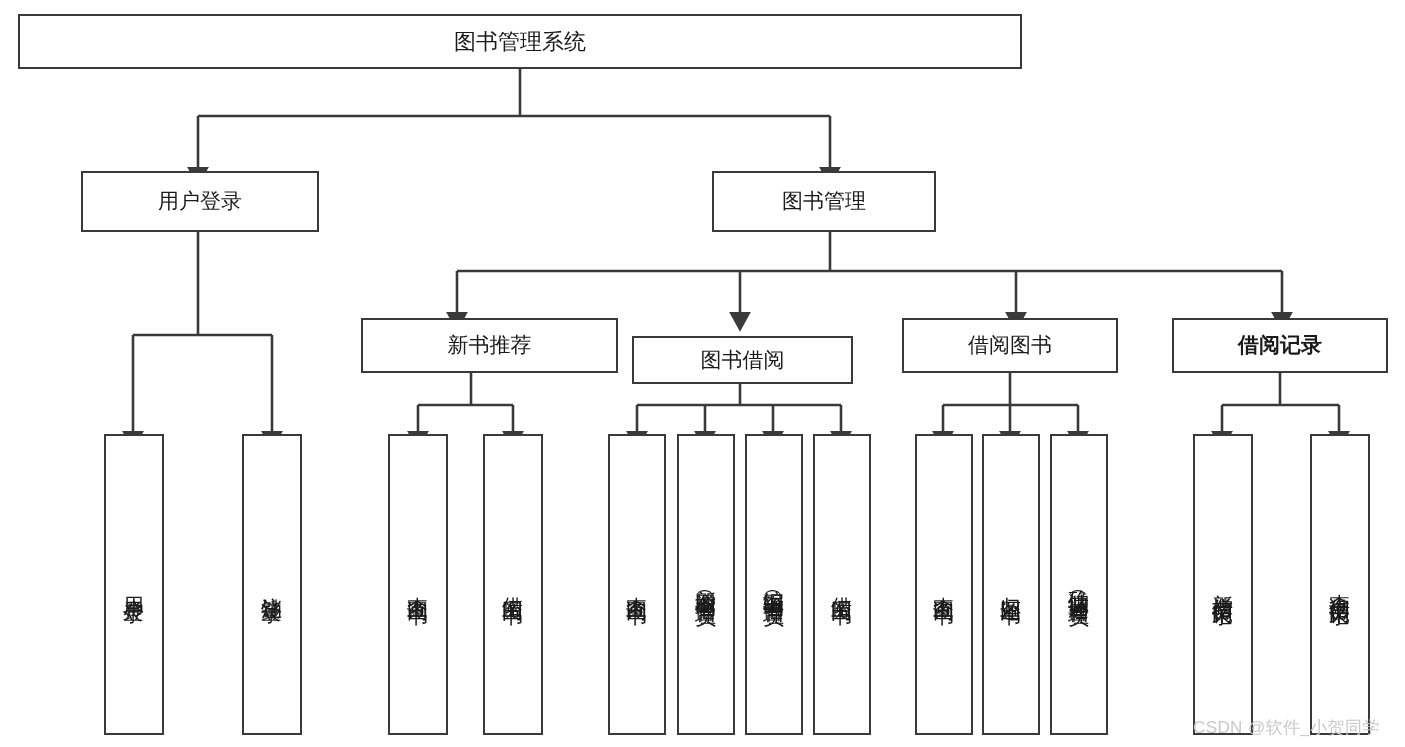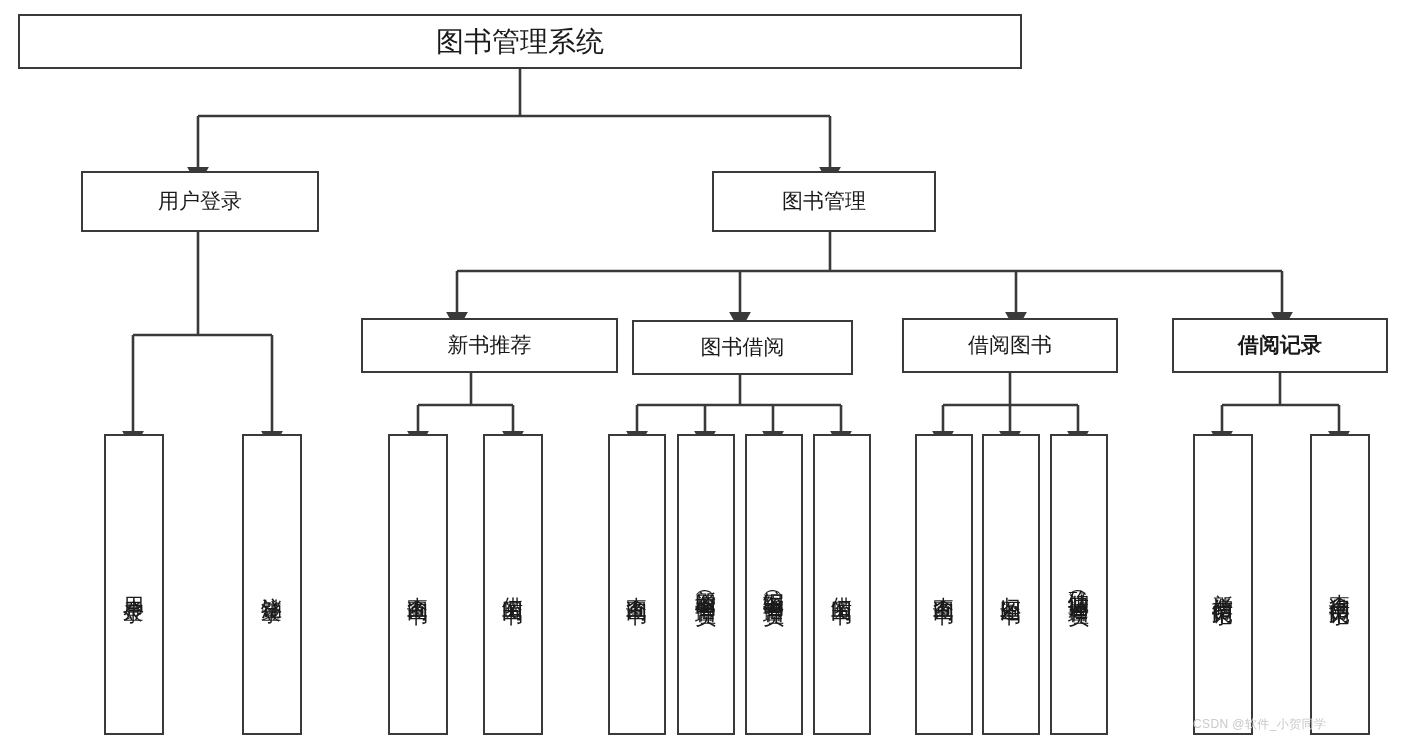--- a/index.html
+++ b/index.html
@@ -37,38 +37,38 @@
   .node .label {
     color: #1a1a1a;
     text-align: center;
     line-height: 1.18;
     white-space: pre;
   }
   .node.horiz .label {
     font-size: 21px;
   }
   .node.root .label {
-    font-size: 28px;
+    font-size: 22px;
   }
   .node.vert {
     align-items: center;
     justify-content: center;
   }
   .node.vert .label {
     writing-mode: vertical-rl;
     text-orientation: upright;
     font-size: 21px;
     letter-spacing: 2.5px;
     line-height: 1.0;
     max-height: 100%;
   }
   .watermark {
     position: absolute;
     color: #c9c9c9;
-    font-size: 12px;
+    font-size: 17px;
     z-index: 6;
     white-space: pre;
     letter-spacing: 0.4px;
   }
 </style>
 </head>
 <body>
 
 <div id="canvas">
 
@@ -133,21 +133,21 @@
   <div class="node horiz" style="left:81px; top:171px; width:238px; height:61px;">
     <span class="label">用户登录</span>
   </div>
   <div class="node horiz" style="left:712px; top:171px; width:224px; height:61px;">
     <span class="label">图书管理</span>
   </div>
 
   <div class="node horiz" style="left:361px; top:318px; width:257px; height:55px;">
     <span class="label">新书推荐</span>
   </div>
-  <div class="node horiz" style="left:632px; top:320px; width:221px; height:55px;">
+  <div class="node horiz" style="left:632px; top:336px; width:221px; height:48px;">
     <span class="label">图书借阅</span>
   </div>
   <div class="node horiz" style="left:902px; top:318px; width:216px; height:55px;">
     <span class="label">借阅图书</span>
   </div>
   <div class="node horiz" style="left:1172px; top:318px; width:216px; height:55px;font-weight:bold;">
     <span class="label">借阅记录</span>
   </div>
 
   <div class="node vert" style="left:104px; top:434px; width:60px; height:301px;">

